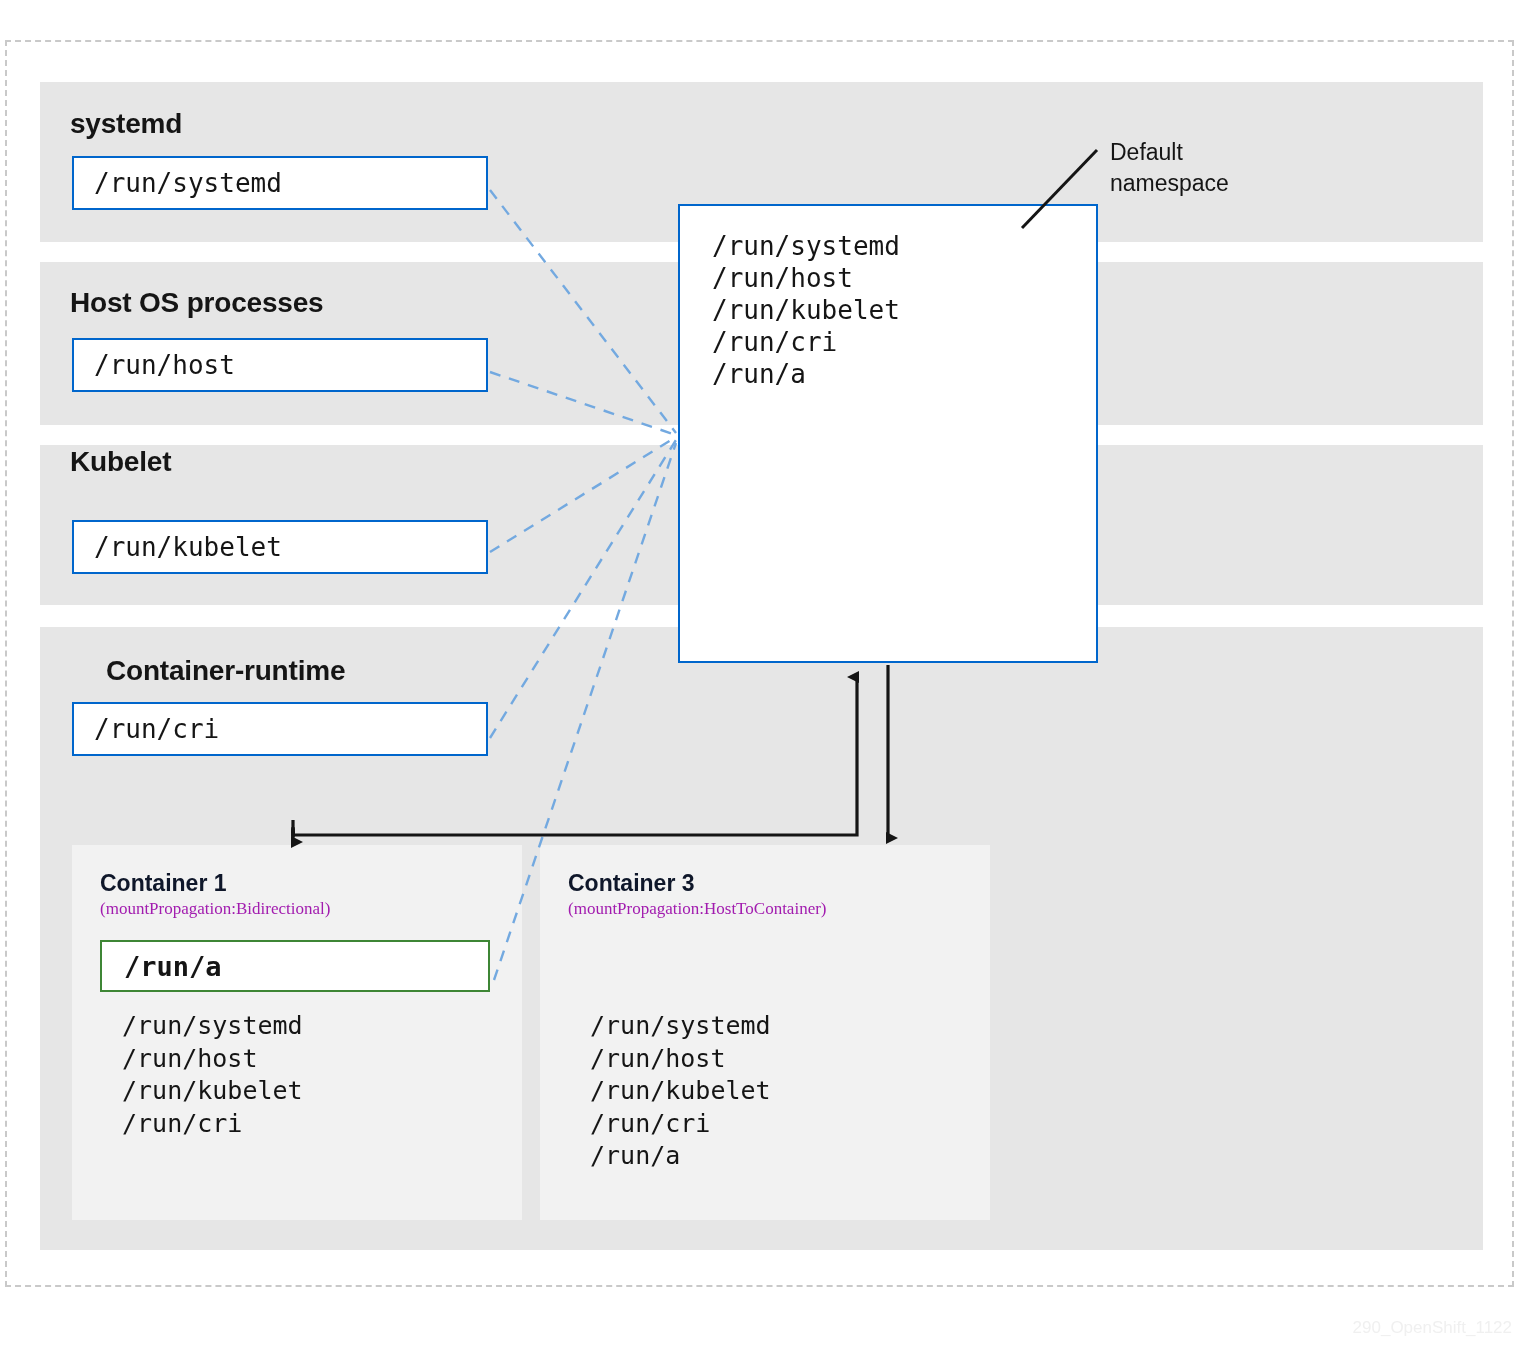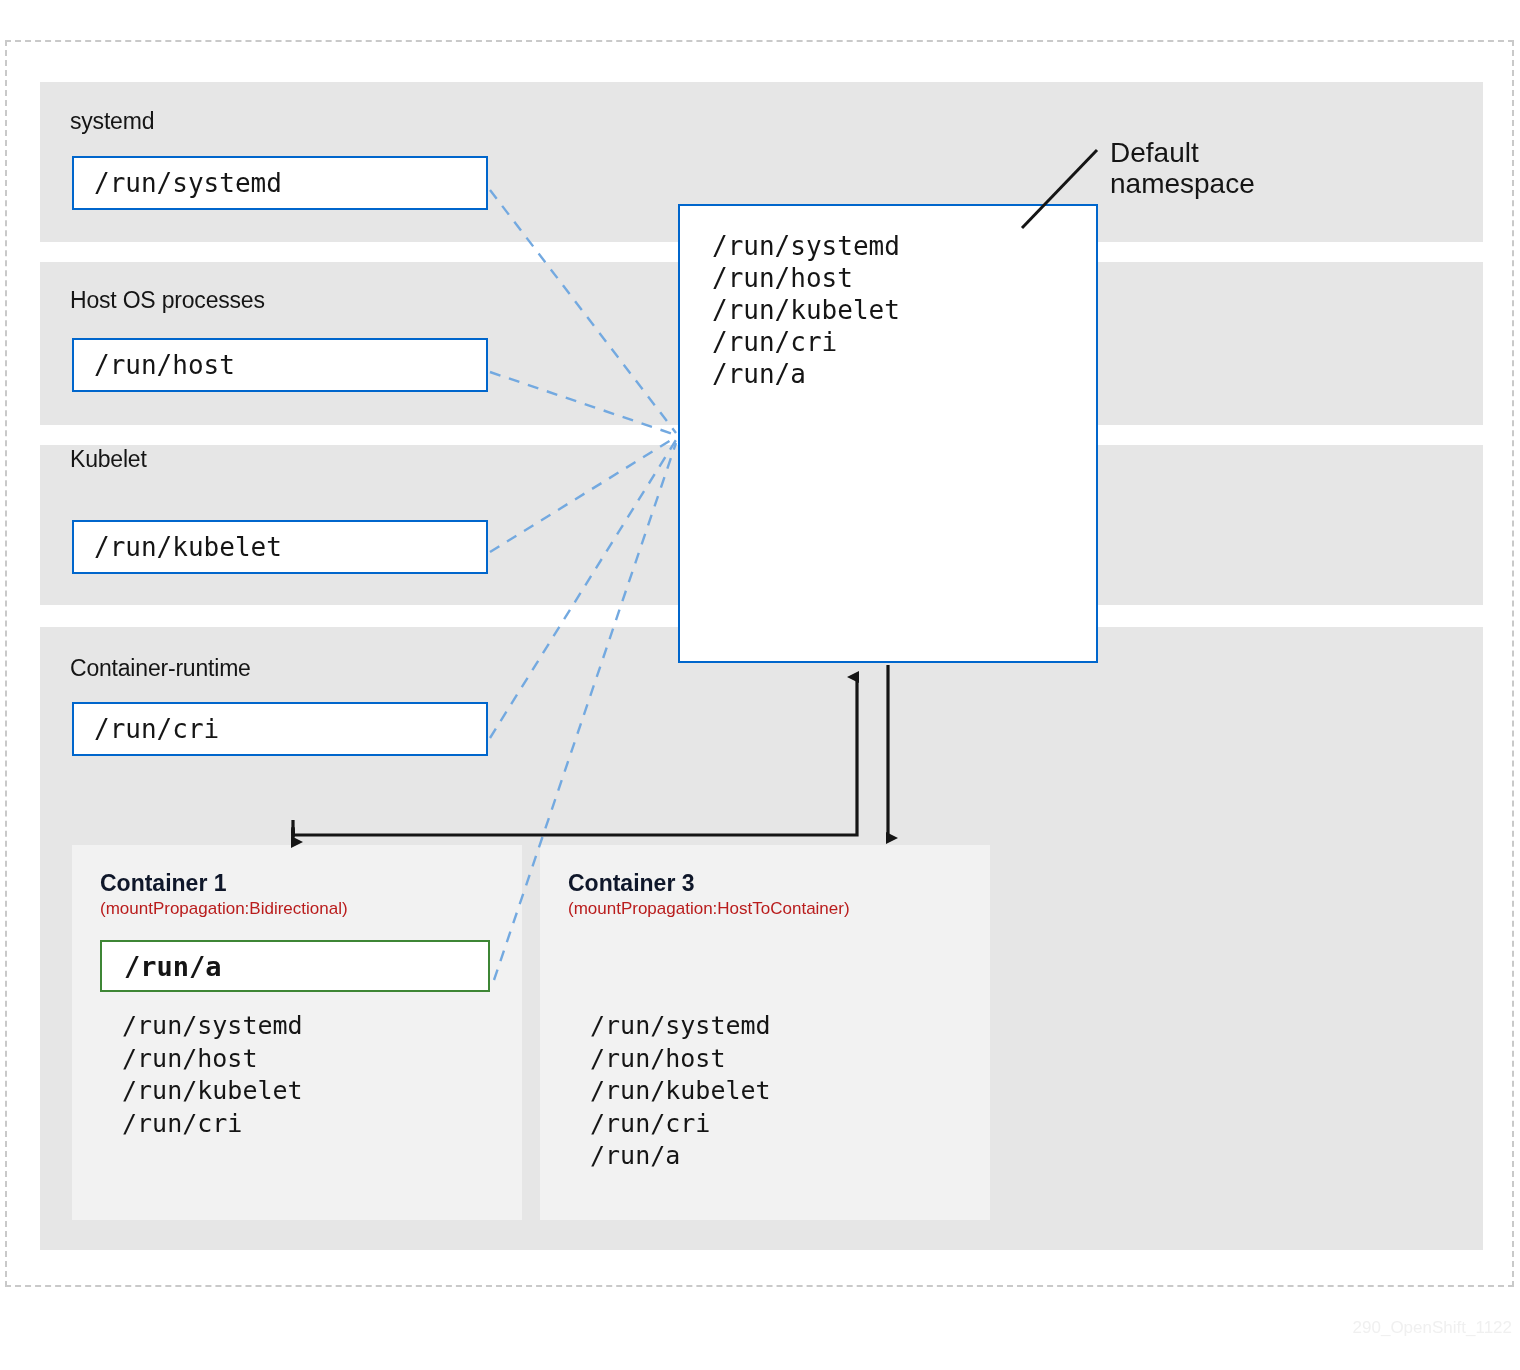--- a/index.html
+++ b/index.html
@@ -36,22 +36,22 @@
   }
   .band-1 { top: 82px;  height: 160px; }
   .band-2 { top: 262px; height: 163px; }
   .band-3 { top: 445px; height: 160px; }
   .band-4 { top: 627px; height: 623px; }
 
   
   .row-title {
     position: absolute;
     left: 70px;
-    font-size: 23px;
-    font-weight: normal;
+    font-size: 28px;
+    font-weight: bold;
     color: #151515;
     letter-spacing: -0.2px;
     white-space: nowrap;
   }
   .path-box {
     position: absolute;
     left: 72px;
     width: 416px;
     height: 54px;
     background: #ffffff;
@@ -68,21 +68,21 @@
     color: #151515;
     white-space: nowrap;
   }
 
   .t-systemd { top: 108px; }
   .b-systemd { top: 156px; }
   .t-hostos  { top: 287px; }
   .b-hostos  { top: 338px; }
   .t-kubelet { top: 446px; }
   .b-kubelet { top: 520px; }
-  .t-cri     { top: 655px; }
+  .t-cri     { top: 655px; margin-left: 36px; }
   .b-cri     { top: 702px; }
 
   
   .ns-box {
     position: absolute;
     left: 678px;
     top: 204px;
     width: 420px;
     height: 459px;
     background: #ffffff;
@@ -97,21 +97,21 @@
     font-size: 26px;
     line-height: 32px;
     color: #151515;
   }
   .ns-list div { white-space: nowrap; }
 
   .ns-callout-label {
     position: absolute;
     left: 1110px;
     top: 137px;
-    font-size: 28px;
+    font-size: 23px;
     line-height: 31px;
     color: #151515;
     white-space: pre-line;
   }
 
   
   .cbox {
     position: absolute;
     top: 845px;
     height: 375px;
@@ -127,23 +127,23 @@
     top: 25px;
     font-size: 23px;
     font-weight: bold;
     color: #0f172a;
     white-space: nowrap;
   }
   .c-sub {
     position: absolute;
     left: 28px;
     top: 54px;
-    font-family: Liberation Sans, sans-serif;
+    font-family: Liberation Serif, serif;
     font-size: 17px;
-    color: #b91c1c;
+    color: #a21caf;
     white-space: nowrap;
   }
   .c-mount {
     position: absolute;
     left: 28px;
     top: 95px;
     width: 390px;
     height: 52px;
     background: #ffffff;
     border: 2px solid #3e8635;

